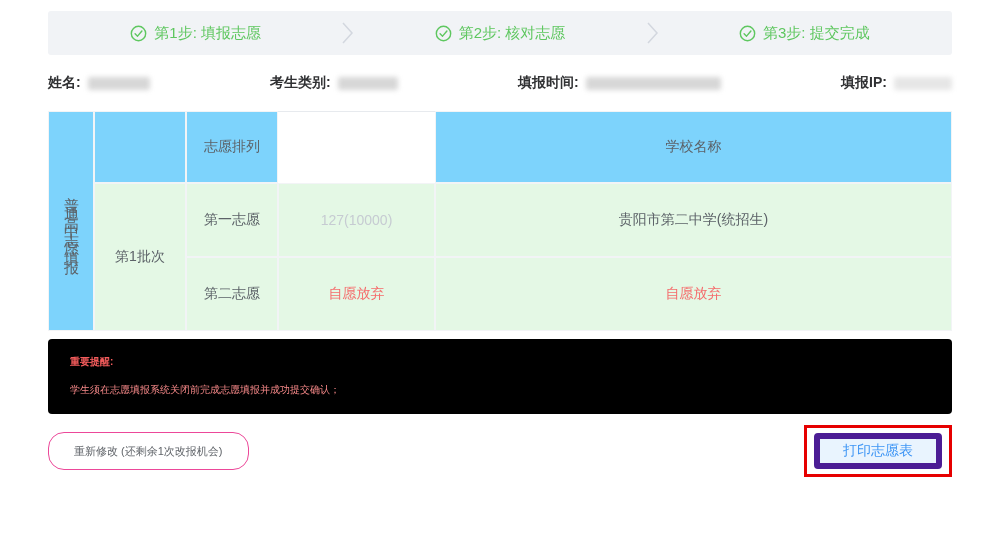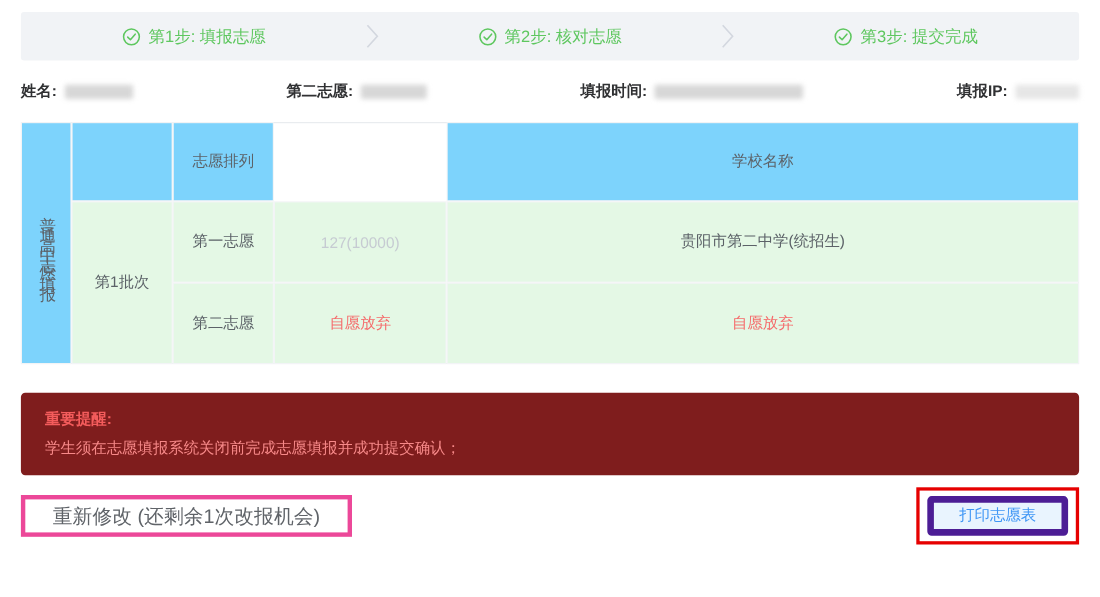--- a/index.html
+++ b/index.html
@@ -1,16 +1,16 @@
 <!DOCTYPE html>
 <html><head>
 <meta charset="utf-8">
 <style>
   html,body{margin:0;padding:0;background:#fff;font-family:"Liberation Sans","DejaVu Sans",sans-serif;}
-  .page{width:1000px;height:543px;box-sizing:border-box;padding:11px 19px 0;overflow:hidden;background:#fff;}
+  .page{width:1000px;height:543px;box-sizing:border-box;padding:11px 48px 0;overflow:hidden;background:#fff;}
 
   
   .stepper{height:44px;background:#f1f3f6;border-radius:3px;display:flex;align-items:center;}
   .step{flex:1;display:flex;align-items:center;justify-content:center;gap:7px;color:#5ec75f;font-size:15px;}
   .check-icon circle{fill:none;stroke:#5ec75f;stroke-width:1.5;}
   .check-icon polyline{fill:none;stroke:#5ec75f;stroke-width:1.5;stroke-linecap:round;stroke-linejoin:round;}
   .chev{flex:0 0 auto;margin:0 -2px;}
   .chev polyline{fill:none;stroke:#d3d7df;stroke-width:1.5;}
 
   
@@ -28,27 +28,27 @@
   .vtitle{grid-area:1/1/4/2;}
   .vtext{writing-mode:vertical-rl;text-orientation:upright;letter-spacing:9px;font-size:15px;color:#5c6268;}
   .h2{grid-area:1/2/2/3}.h3{grid-area:1/3/2/4}.h4{grid-area:1/4/2/5}.h5{grid-area:1/5/2/6}
   .batch{grid-area:2/2/4/3}
   .r2c3{grid-area:2/3/2/4}.r2c4{grid-area:2/4/2/5}.r2c5{grid-area:2/5/2/6}
   .r3c3{grid-area:3/3/3/4}.r3c4{grid-area:3/4/3/5}.r3c5{grid-area:3/5/3/6}
   .code-muted{color:#c6cbd2;}
   .red-text{color:#f56c6c;}
 
   
-  .notice{margin-top:26px;background:#7f1d1d;border-radius:4px;padding:11px 22px 9px;color:#f78989;font-size:14px;box-sizing:border-box;}
+  .notice{margin-top:8px;background:#000000;border-radius:4px;padding:11px 22px 9px;color:#f78989;font-size:10px;box-sizing:border-box;}
   .notice-title{color:#f45c5c;font-weight:bold;line-height:24px;}
   .notice-line{margin:0;line-height:31px;}
 
   
   .actions{margin-top:11px;display:flex;justify-content:space-between;align-items:center;}
-  .btn-modify{height:38px;padding:0 25px;background:#fff;border:4px solid #ec4899;border-radius:0;font-size:18px;color:#5f6368;cursor:pointer;font-family:inherit;}
+  .btn-modify{height:38px;padding:0 25px;background:#fff;border:1px solid #ec4899;border-radius:16px;font-size:11px;color:#5f6368;cursor:pointer;font-family:inherit;}
   .red-annotation{border:3px solid #e60000;padding:5px 7px;background:transparent;}
   .btn-print{height:36px;padding:0 23px;background:#e9f4fe;border:6px solid #4c1d95;border-radius:4px;font-size:14px;color:#3f96f5;cursor:pointer;font-family:inherit;}
 </style>
 </head>
 <body>
 
 <div class="page">
 
   <div class="stepper">
     <div class="step">
@@ -78,21 +78,21 @@
         </svg>
       <span class="step-label">第3步: 提交完成</span>
     </div>
   </div>
 
   <div class="info-bar">
     <div class="info-field">
       <span class="info-label">姓名:</span><span class="blur w62"></span>
     </div>
     <div class="info-field">
-      <span class="info-label">第二志愿:</span><span class="blur w60"></span>
+      <span class="info-label">考生类别:</span><span class="blur w60"></span>
     </div>
     <div class="info-field">
       <span class="info-label">填报时间:</span><span class="blur w135"></span>
     </div>
     <div class="info-field">
       <span class="info-label">填报IP:</span><span class="blur w58"></span>
     </div>
   </div>
 
   <div class="vtable">

